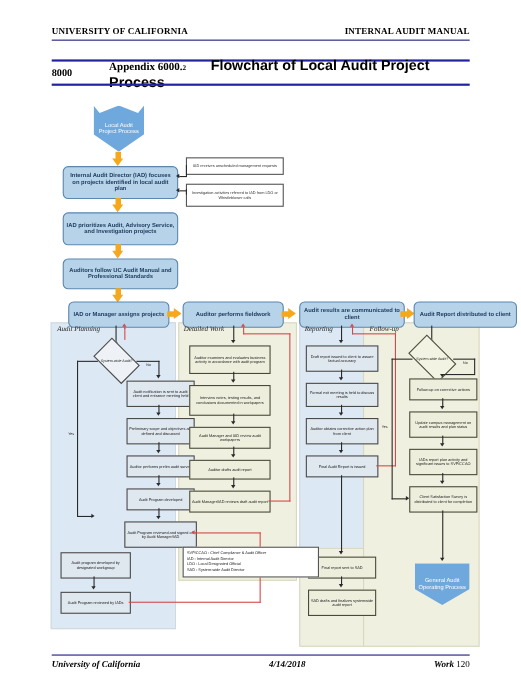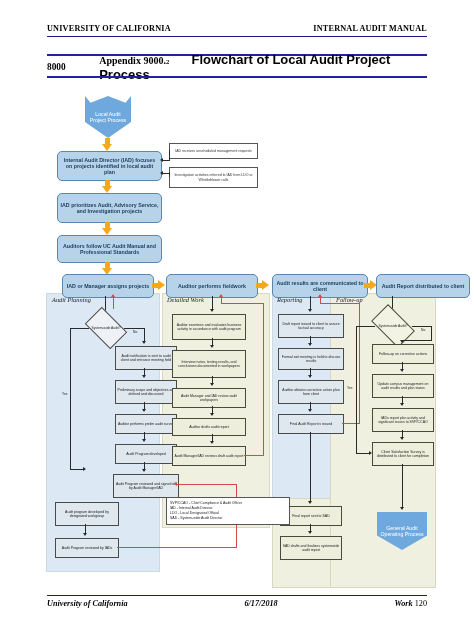--- a/index.html
+++ b/index.html
@@ -102,21 +102,21 @@
   <div class="hdr">
     <div>UNIVERSITY OF CALIFORNIA</div>
     <div>INTERNAL AUDIT MANUAL</div>
   </div>
   <div class="hdr-rule"></div>
 
   <div class="title-rule-top"></div>
   <div class="title-row">
     <div class="title-num">8000</div>
     <div>
-      <span class="title-app">Appendix 9000.</span><span class="title-sub">2</span>
+      <span class="title-app">Appendix 6000.</span><span class="title-sub">2</span>
       <span class="title-rest">Flowchart of Local Audit Project Process</span>
     </div>
   </div>
   <div class="title-rule-bot"></div>
 
   <div class="canvas">
 
     <div class="pent" style="left:85px;top:4px;width:46px;height:42px;">
       <span>Local Audit Project Process</span>
     </div>
@@ -413,20 +413,20 @@
       <div>IAD - Internal Audit Director</div>
       <div>LDO - Local Designated Official</div>
       <div>SAD - System-wide Audit Director</div>
     </div>
 
   </div>
 
   <div class="ftr-rule"></div>
   <div class="ftr">
     <div>University of California</div>
-    <div>6/17/2018</div>
+    <div>4/14/2018</div>
     <div class="pg">
       <span>Work</span>
       <span class="pgnum">120</span>
     </div>
   </div>
 
 </div>
 
 </body></html>

